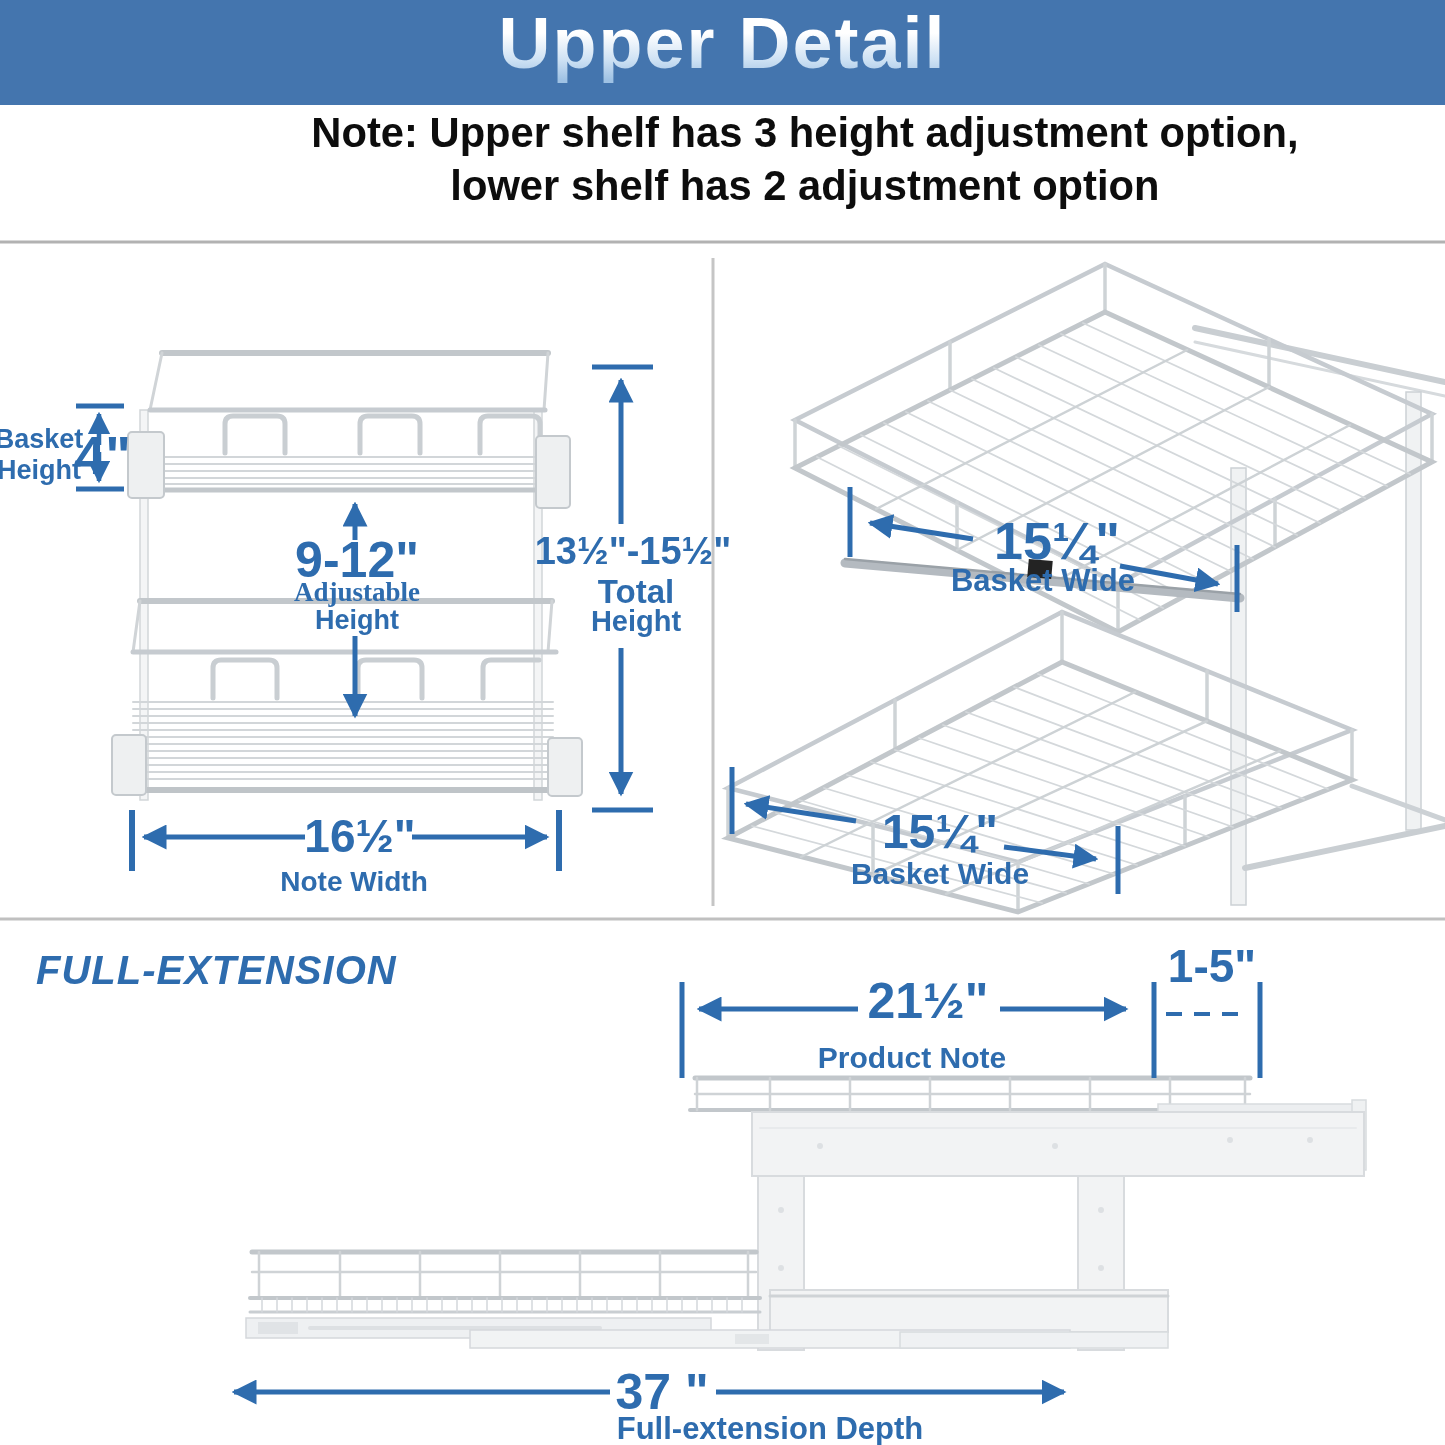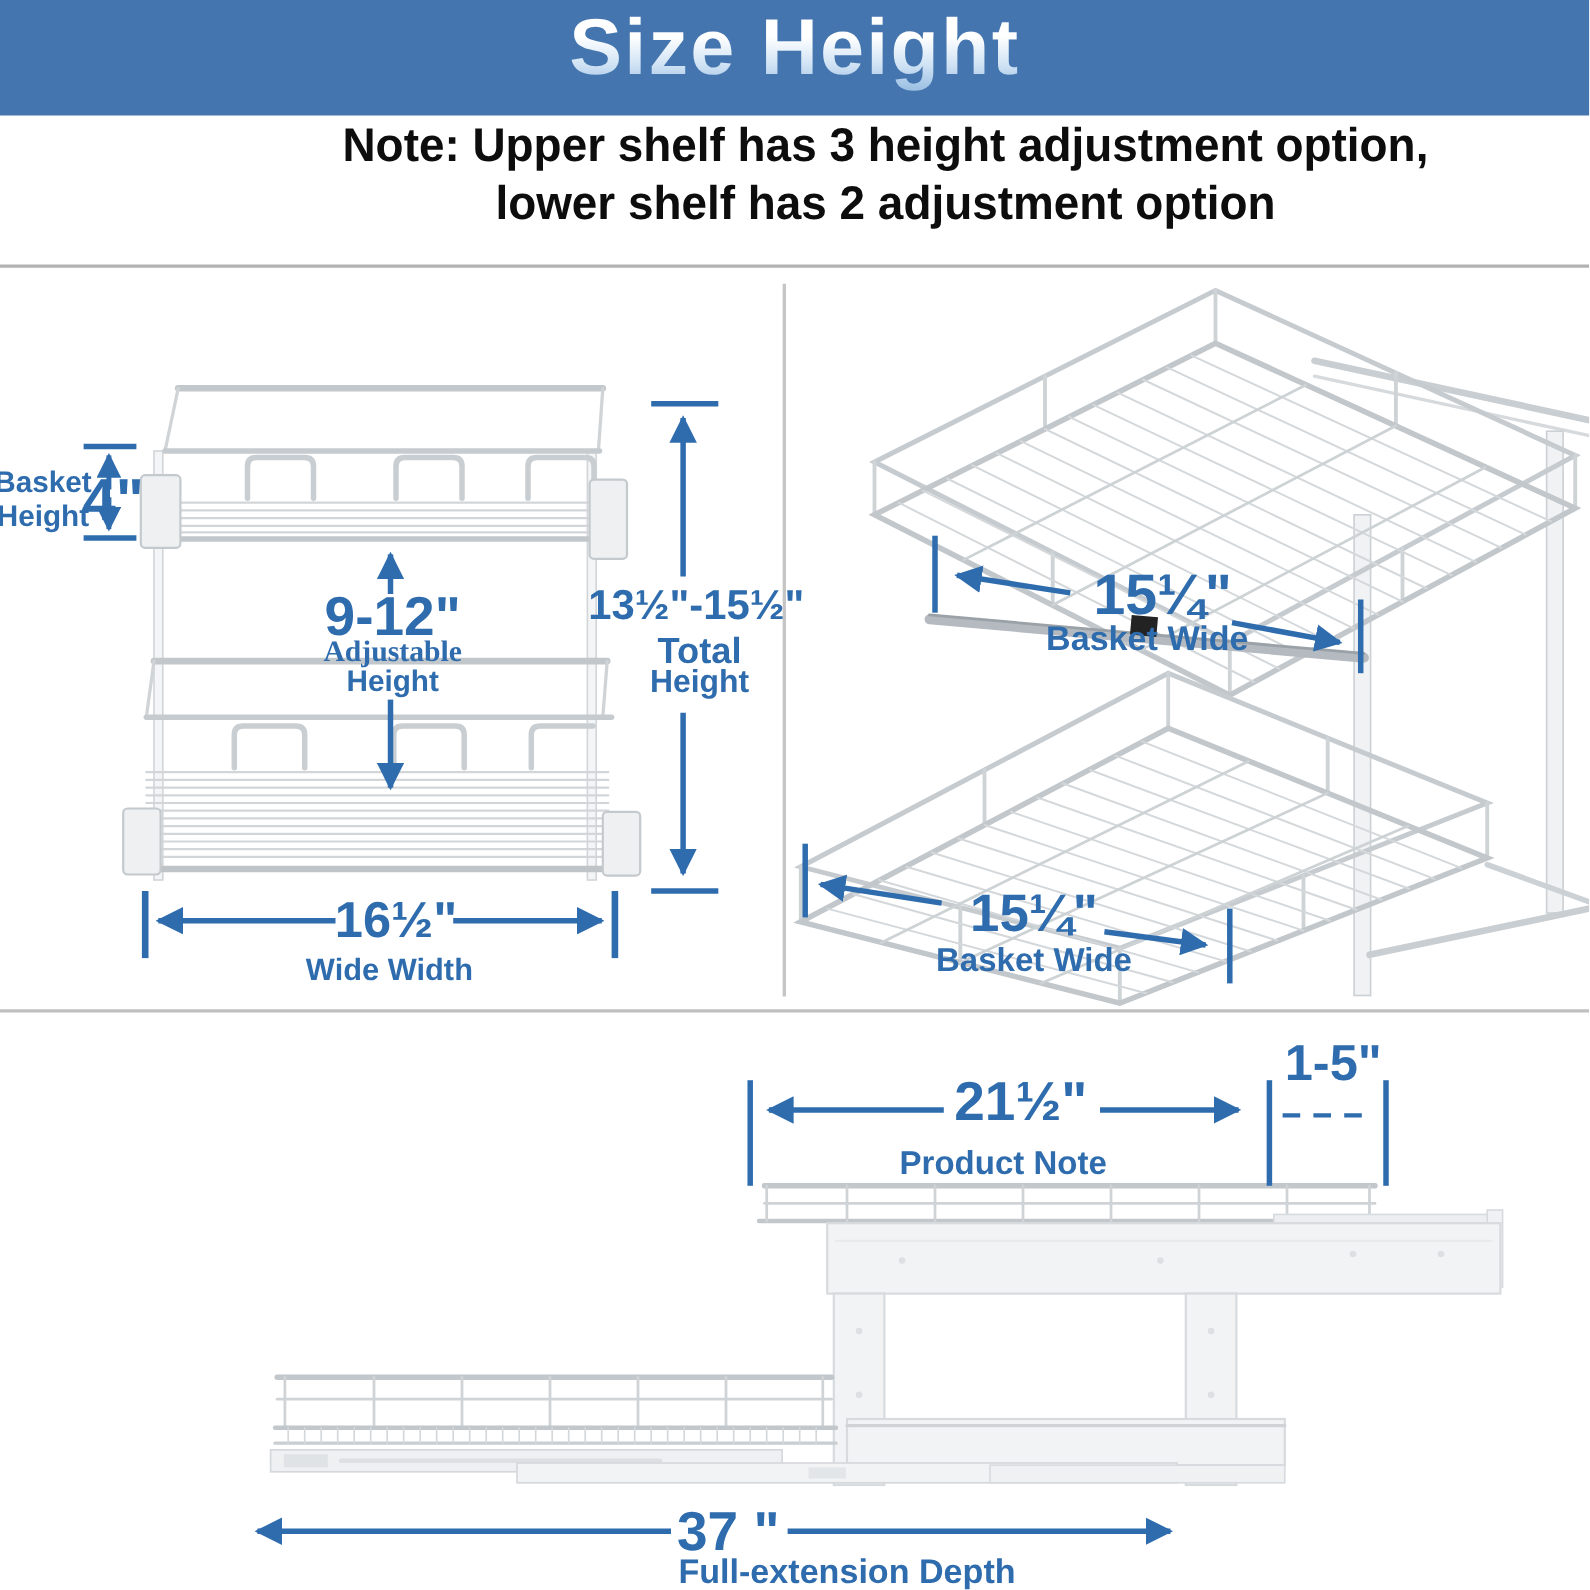--- a/index.html
+++ b/index.html
@@ -29,21 +29,21 @@
   }
   .dim-value{letter-spacing:0px;}
   .fe-title{transform:none;font-style:italic;font-size:40px;letter-spacing:1px;}
 </style>
 </head>
 <body>
 
 <div id="stage">
 
   <div class="header">
-    <div class="header-title">Size Height</div>
+    <div class="header-title">Upper Detail</div>
   </div>
 
   <div class="note">
     <div>Note:  Upper shelf has 3 height adjustment option,</div>
     <div>lower shelf has 2 adjustment option</div>
   </div>
 
   <svg width="1445" height="1445" viewBox="0 0 1445 1445">
     <defs>
       <marker id="ah" viewBox="0 0 10 10" refX="9" refY="5" markerWidth="5" markerHeight="5" orient="auto-start-reverse">
@@ -212,26 +212,27 @@
 
   <div class="dim-value" style="left:357px;top:560px;font-size:50px;">9-12"</div>
   <div class="dim-label" style="left:357px;top:592px;font-size:27px;font-family:Liberation Serif, serif;">Adjustable</div>
   <div class="dim-label" style="left:357px;top:620px;font-size:27px;">Height</div>
 
   <div class="dim-value" style="left:633px;top:551px;font-size:38px;">13½"-15½"</div>
   <div class="dim-label" style="left:636px;top:592px;font-size:33px;">Total</div>
   <div class="dim-label" style="left:636px;top:621px;font-size:29px;">Height</div>
 
   <div class="dim-value" style="left:360px;top:836px;font-size:46px;">16½"</div>
-  <div class="dim-label" style="left:354px;top:882px;font-size:28px;">Wide Width</div>
+  <div class="dim-label" style="left:354px;top:882px;font-size:28px;">Note Width</div>
 
   <div class="dim-value" style="left:1057px;top:541px;font-size:52px;">15¼"</div>
   <div class="dim-label" style="left:1043px;top:581px;font-size:31px;">Basket Wide</div>
   <div class="dim-value" style="left:940px;top:831px;font-size:48px;">15¼"</div>
   <div class="dim-label" style="left:940px;top:874px;font-size:30px;">Basket Wide</div>
 
+  <div class="fe-title" style="left:36px;top:948px;">FULL-EXTENSION</div>
   <div class="dim-value" style="left:928px;top:1001px;font-size:50px;">21½"</div>
   <div class="dim-label" style="left:912px;top:1058px;font-size:30px;">Product Note</div>
   <div class="dim-value" style="left:1212px;top:966px;font-size:46px;">1-5"</div>
   <div class="dim-value" style="left:662px;top:1392px;font-size:50px;">37 "</div>
   <div class="dim-label" style="left:770px;top:1429px;font-size:31px;">Full-extension Depth</div>
 
 </div>
 
 </body></html>

